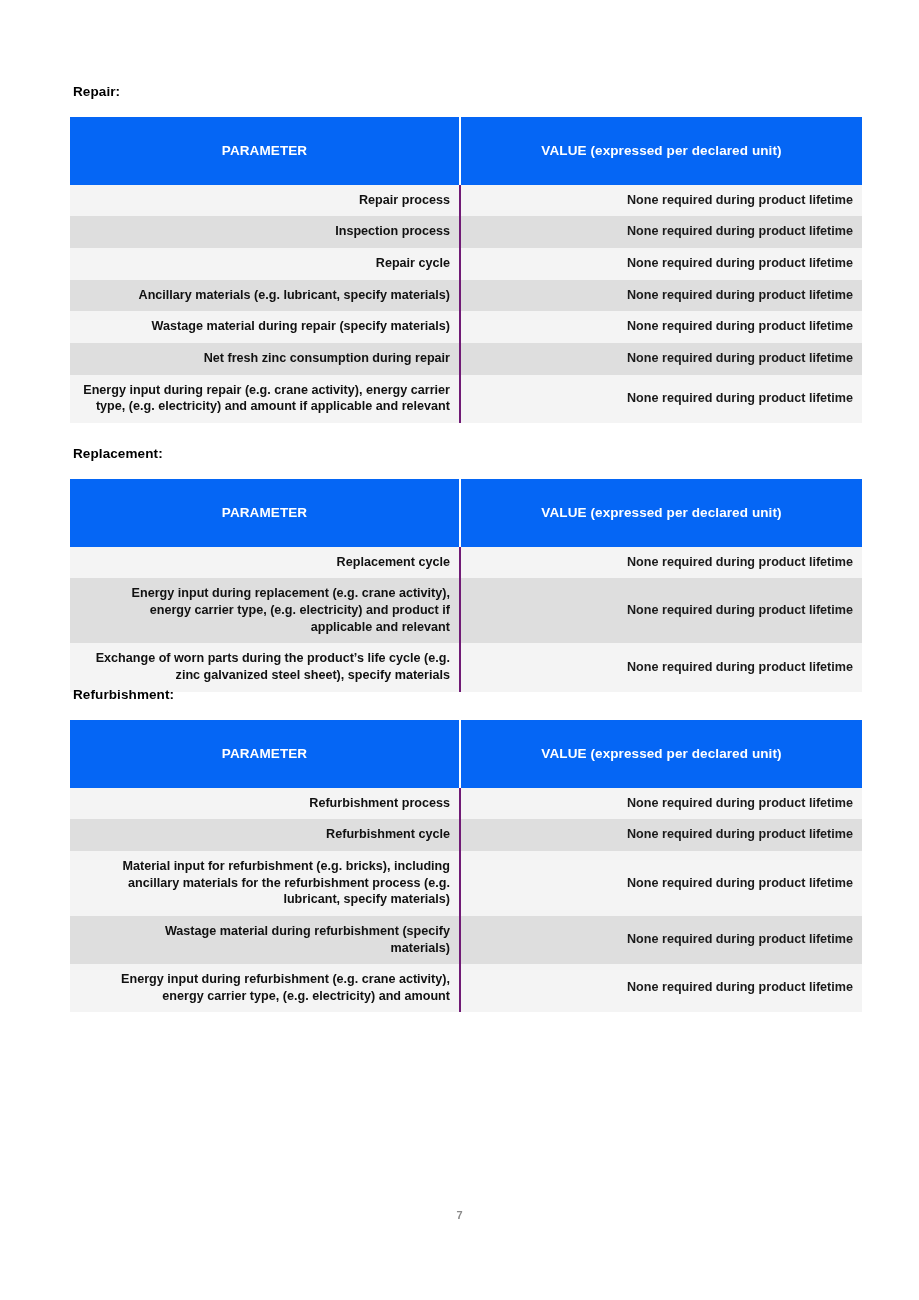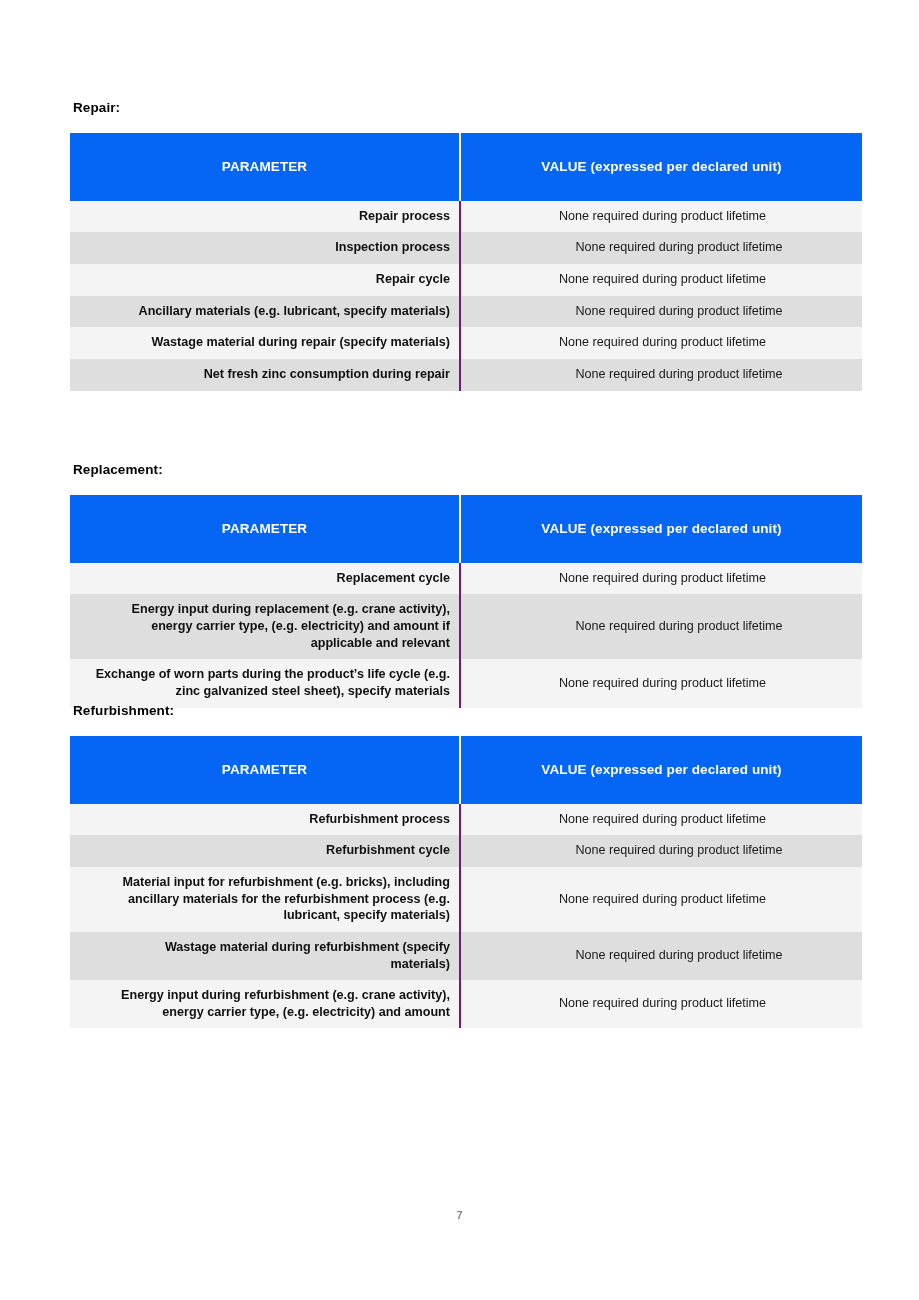--- a/index.html
+++ b/index.html
@@ -29,21 +29,20 @@
     position: absolute;
     left: 70px;
     top: 0;
     width: 792px;
   }
 
   .section {
     position: absolute;
     left: 0;
     width: 792px;
-    margin-top: 16px;
   }
 
   .section-heading {
     font-size: 13.5px;
     font-weight: bold;
     color: #000000;
     letter-spacing: 0.1px;
     margin: 0 0 17px 3px;
     line-height: 1.1;
   }
@@ -82,22 +81,22 @@
   }
 
   table.param-table tbody td.cell-param {
     text-align: right;
     font-weight: bold;
     color: #111111;
     border-right: 2px solid #701a75;
   }
 
   table.param-table tbody td.cell-value {
-    text-align: center;
-    font-weight: normal;
+    text-align: right;
+    font-weight: bold;
     color: #1a1a1a;
     padding-left: 11px;
   }
 
   table.param-table tbody tr.row-odd td { background: #f4f4f4; }
   table.param-table tbody tr.row-even td { background: #dedede; padding-left: 44px; }
 
   .page-number {
     position: absolute;
     left: 0;
@@ -146,20 +145,24 @@
             <td class="cell-value">None required during product lifetime</td>
           </tr>
           <tr class="row-odd">
             <td class="cell-param">Wastage material during repair (specify materials)</td>
             <td class="cell-value">None required during product lifetime</td>
           </tr>
           <tr class="row-even">
             <td class="cell-param">Net fresh zinc consumption during repair</td>
             <td class="cell-value">None required during product lifetime</td>
           </tr>
+          <tr class="row-odd">
+            <td class="cell-param">Energy input during repair (e.g. crane activity), energy carrier type, (e.g. electricity) and amount if applicable and relevant</td>
+            <td class="cell-value">None required during product lifetime</td>
+          </tr>
         </tbody>
       </table>
     </div>
 
     <div class="section" style="top: 447px;">
       <div class="section-heading">Replacement:</div>
       <table class="param-table">
         <colgroup>
           <col class="col-param">
           <col class="col-value">
@@ -169,21 +172,21 @@
             <th class="th-param">PARAMETER</th>
             <th class="th-value">VALUE (expressed per declared unit)</th>
           </tr>
         </thead>
         <tbody>
           <tr class="row-odd">
             <td class="cell-param">Replacement cycle</td>
             <td class="cell-value">None required during product lifetime</td>
           </tr>
           <tr class="row-even">
-            <td class="cell-param">Energy input during replacement (e.g. crane activity), energy carrier type, (e.g. electricity) and amount if applicable and relevant</td>
+            <td class="cell-param">Energy input during replacement (e.g. crane activity), energy carrier type, (e.g. electricity) and product if applicable and relevant</td>
             <td class="cell-value">None required during product lifetime</td>
           </tr>
           <tr class="row-odd">
             <td class="cell-param">Exchange of worn parts during the product’s life cycle (e.g. zinc galvanized steel sheet), specify materials</td>
             <td class="cell-value">None required during product lifetime</td>
           </tr>
         </tbody>
       </table>
     </div>
 

